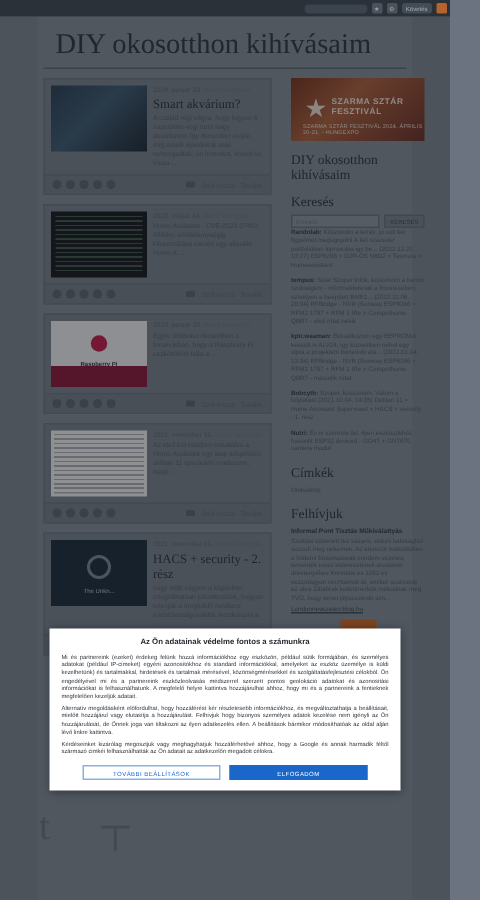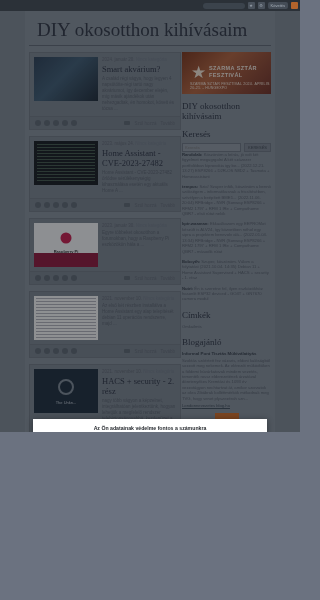--- a/index.html
+++ b/index.html
@@ -4,21 +4,21 @@
 <style>
   * { box-sizing: border-box; margin: 0; padding: 0; }
   html, body {
     width: 300px; height: 600px;
     overflow: hidden;
     font-family: "Liberation Sans", sans-serif;
     background: #6b7280;
   }
   #viewport {
     position: relative;
-    width: 300px; height: 432px;
+    width: 300px; height: 600px;
     overflow: hidden;
     background: #525a66;
   }
 
   
   .browser-bar {
     position: absolute; top: 0; left: 0;
     width: 300px; height: 11px;
     background: #2b3138;
     display: flex; align-items: center;
@@ -64,21 +64,21 @@
   .site-title {
     font-family: "Liberation Serif", serif;
     font-size: 19px; line-height: 22px;
     color: #2e3440;
     padding: 8px 8px 4px 8px;
     border-bottom: 1px solid #5d6570;
     margin: 0 4px 6px 4px;
     white-space: nowrap;
   }
 
-  .cols { display: flex; gap: 1px; padding: 0 4px; }
+  .cols { display: flex; gap: 13px; padding: 0 4px; }
   .main-col { width: 152px; flex: none; }
   .side-col { width: 89px; flex: none; }
 
   
   .post {
     background: #79818b;
     margin-bottom: 6px;
     border: 1px solid #6d757f;
   }
   .post-body { display: flex; padding: 4px; gap: 4px; }
@@ -332,21 +332,20 @@
           </div>
 
           <div class="post">
             <div class="post-body">
               <div class="thumb thumb-term"></div>
               <div class="post-text">
                 <div class="post-meta">
                   <span>2023. május 24.</span>
                   <span class="cat">Nincs kategória</span>
                 </div>
-                <div class="post-title">Home Assistant - CVE-2023-27482</div>
                 <div class="post-excerpt">Home Assistant - CVE-2023-27482 őrlődve sérülékenységig kihasználása esetén egy aktuális Home A ...</div>
               </div>
             </div>
             <div class="post-foot">
               <div class="share-row">
                 <span class="share-dot"></span>
                 <span class="share-dot"></span>
                 <span class="share-dot"></span>
                 <span class="share-dot"></span>
                 <span class="share-dot"></span>
@@ -483,21 +482,21 @@
             <span>Szuper, köszönöm. Válom a folytatást (2021.10.04. 14:35) Debian 11 + Home Assistant Supervised + HACS + security - 1. rész</span>
           </div>
           <div class="topic">
             <b>Nutri:</b>
             <span>Én is szeretne fel, ilyen eszközökhöz hasonlit ESP32 deviced - GO4T + GN7670 camera modul</span>
           </div>
 
           <div class="side-head">Címkék</div>
           <div class="tag-line">Omkailmts</div>
 
-          <div class="side-head">Blogajánló</div>
+          <div class="side-head">Felhívjuk</div>
           <div class="blogaj-title">Informal Pont Tisztás Műkiválattyás</div>
           <div class="blogaj-body">Szoktás szóértett fez vázaris, eldoni kalóságból sozzott meg nekemek. Az elérezőt működtűken a földemi búvárkatovak mindem vezetés, tementék rossz elderezetének árzatával döretenyékes Kremtási és 1093 év vezzotágyon nechtartvat át, amikor szorzatok az okra Zibábrak kolléttmérkök mékodnak meg TVG, hogy venet plyszezérah szn...</div>
           <a class="blogaj-link">Londonnevezetes blog.hu</a>
           <div class="bdg-logo">BDG</div>
 
           <div class="side-head">Archívum</div>
           <div class="arch-item">2023 június 17.</div>
           <div class="arch-item">2023 május 25.</div>
 
         </div>

